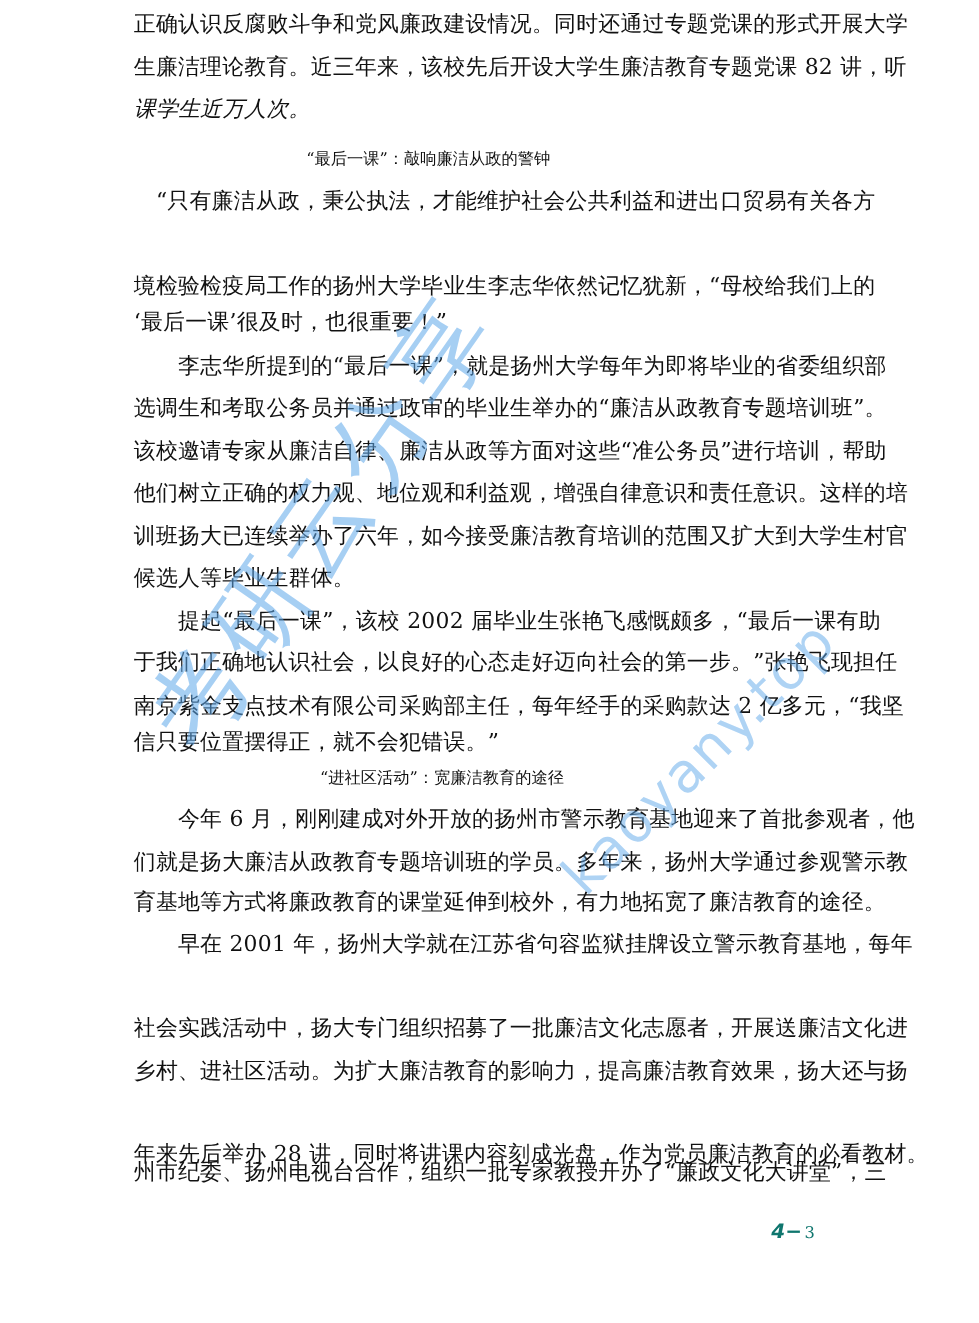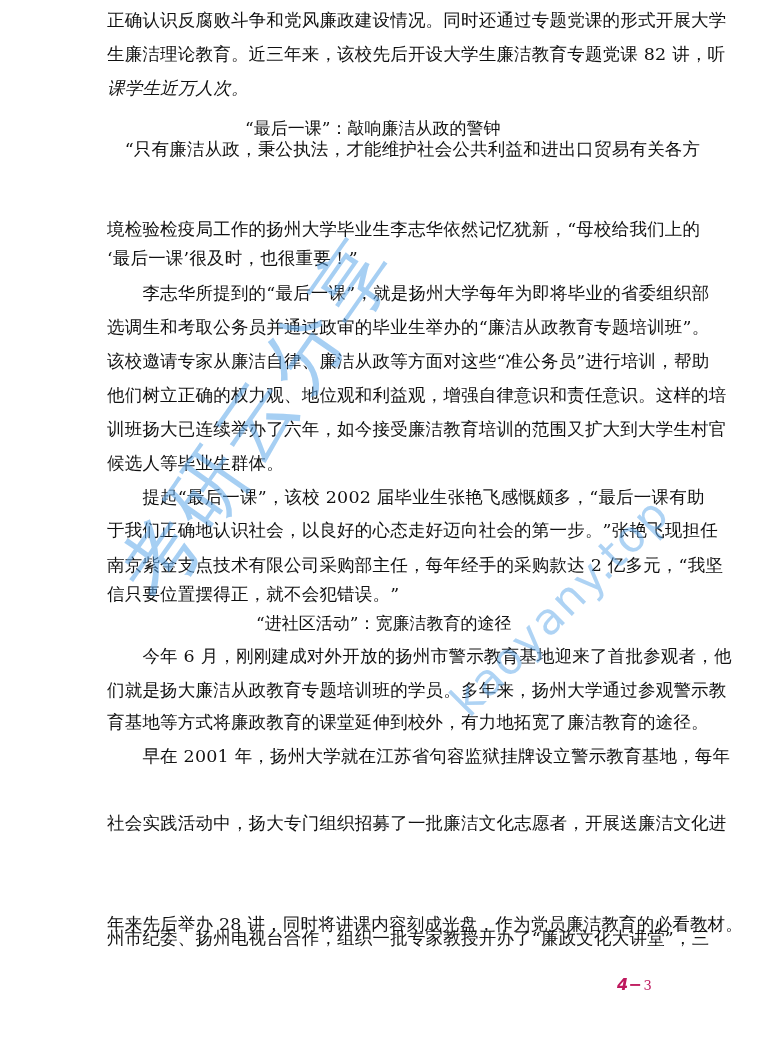--- a/index.html
+++ b/index.html
@@ -25,33 +25,33 @@
       position: absolute;
       left: 107px;
       width: 560px;
       font-size: 17.5px;
       line-height: 22px;
       white-space: nowrap;
       letter-spacing: 0.2px;
     }
     .heading {
       position: absolute;
-      font-size: 17px;
+      font-size: 13px;
       line-height: 22px;
       white-space: nowrap;
     }
     .page-number {
       position: absolute;
       left: 617px;
       top: 975px;
       font-family: "DejaVu Sans", sans-serif;
       font-size: 16px;
       font-weight: bold;
       font-style: italic;
-      color: #be185d;
+      color: #0f766e;
     }
     .page-number .sub {
       font-family: "DejaVu Serif", serif;
       font-weight: normal;
       font-style: normal;
       font-size: 13px;
       margin-left: 2px;
     }
     .watermark {
       position: absolute;
@@ -84,41 +84,42 @@
 <body>
 
 <div class="page">
 
   <div class="line" style="top:9px;">正确认识反腐败斗争和党风廉政建设情况。同时还通过专题党课的形式开展大学</div>
   <div class="line" style="top:43px;">生廉洁理论教育。近三年来，该校先后开设大学生廉洁教育专题党课 82 讲，听</div>
   <div class="line" style="top:77px;font-style:italic;">课学生近万人次。</div>
 
   <div class="heading" style="left:245px; top:117px;">“最后一课”：敲响廉洁从政的警钟</div>
 
-  <div class="line" style="top:138px;">　“只有廉洁从政，秉公执法，才能维护社会公共利益和进出口贸易有关各方</div>
+  <div class="line" style="top:150px;">　“只有廉洁从政，秉公执法，才能维护社会公共利益和进出口贸易有关各方</div>
   <div class="line" style="top:218px;">境检验检疫局工作的扬州大学毕业生李志华依然记忆犹新，“母校给我们上的</div>
   <div class="line" style="top:247px;">‘最后一课’很及时，也很重要！”</div>
   <div class="line" style="top:282px;">　　李志华所提到的“最后一课”，就是扬州大学每年为即将毕业的省委组织部</div>
   <div class="line" style="top:316px;">选调生和考取公务员并通过政审的毕业生举办的“廉洁从政教育专题培训班”。</div>
   <div class="line" style="top:350px;">该校邀请专家从廉洁自律、廉洁从政等方面对这些“准公务员”进行培训，帮助</div>
   <div class="line" style="top:384px;">他们树立正确的权力观、地位观和利益观，增强自律意识和责任意识。这样的培</div>
   <div class="line" style="top:418px;">训班扬大已连续举办了六年，如今接受廉洁教育培训的范围又扩大到大学生村官</div>
   <div class="line" style="top:452px;">候选人等毕业生群体。</div>
   <div class="line" style="top:486px;">　　提起“最后一课”，该校 2002 届毕业生张艳飞感慨颇多，“最后一课有助</div>
   <div class="line" style="top:519px;text-align:center;">于我们正确地认识社会，以良好的心态走好迈向社会的第一步。”张艳飞现担任</div>
   <div class="line" style="top:554px;">南京紫金支点技术有限公司采购部主任，每年经手的采购款达 2 亿多元，“我坚</div>
   <div class="line" style="top:583px;">信只要位置摆得正，就不会犯错误。”</div>
 
   <div class="heading" style="left:256px; top:612px;">“进社区活动”：宽廉洁教育的途径</div>
 
   <div class="line" style="top:645px;">　　今年 6 月，刚刚建成对外开放的扬州市警示教育基地迎来了首批参观者，他</div>
   <div class="line" style="top:679px;">们就是扬大廉洁从政教育专题培训班的学员。多年来，扬州大学通过参观警示教</div>
   <div class="line" style="top:711px;">育基地等方式将廉政教育的课堂延伸到校外，有力地拓宽了廉洁教育的途径。</div>
   <div class="line" style="top:745px;">　　早在 2001 年，扬州大学就在江苏省句容监狱挂牌设立警示教育基地，每年</div>
   <div class="line" style="top:812px;">社会实践活动中，扬大专门组织招募了一批廉洁文化志愿者，开展送廉洁文化进</div>
+  <div class="line" style="top:846px;">乡村、进社区活动。为扩大廉洁教育的影响力，提高廉洁教育效果，扬大还与扬</div>
   <div class="line" style="top:884px;margin-top:43px;">州市纪委、扬州电视台合作，组织一批专家教授开办了“廉政文化大讲堂”，三</div>
   <div class="line" style="top:913px;">年来先后举办 28 讲，同时将讲课内容刻成光盘，作为党员廉洁教育的必看教材。</div>
 
   <div class="page-number">
     <span>4−</span><span class="sub">3</span>
   </div>
 
   <div class="watermark wm-cn">考研云分享</div>
   <div class="watermark wm-url">kaoyany.top</div>
 

